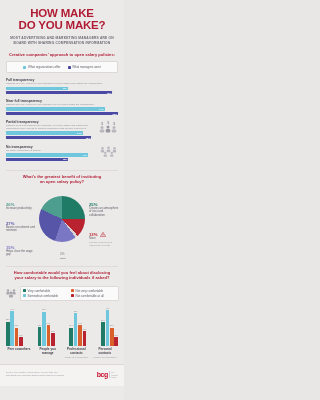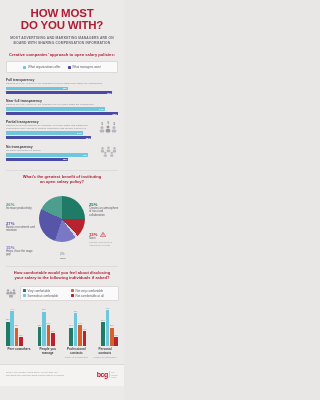--- a/index.html
+++ b/index.html
@@ -99,22 +99,22 @@
   .bcgtx{font-size:1.8px;line-height:2.4px;color:#a3a3aa;}
   .divider{height:0.4px;background:#dedbda;margin:0 6px;}
 </style>
 </head>
 <body>
 
 <div class="page">
 
   <div class="header">
     <div class="title">
-      <span>HOW MOST</span>
-      <span class="l2">DO YOU WITH?</span>
+      <span>HOW MAKE</span>
+      <span class="l2">DO YOU MAKE?</span>
     </div>
     <div class="subtitle">MOST ADVERTISING AND MARKETING MANAGERS ARE ON BOARD WITH SHARING COMPENSATION INFORMATION</div>
   </div>
 
   <div class="sec1">
     <div class="sec-head">Creative companies' approach to open salary policies:</div>
 
     <div class="legend-box">
       <div class="lg">
         <span class="sw" style="background:#6fc7dd"></span>

